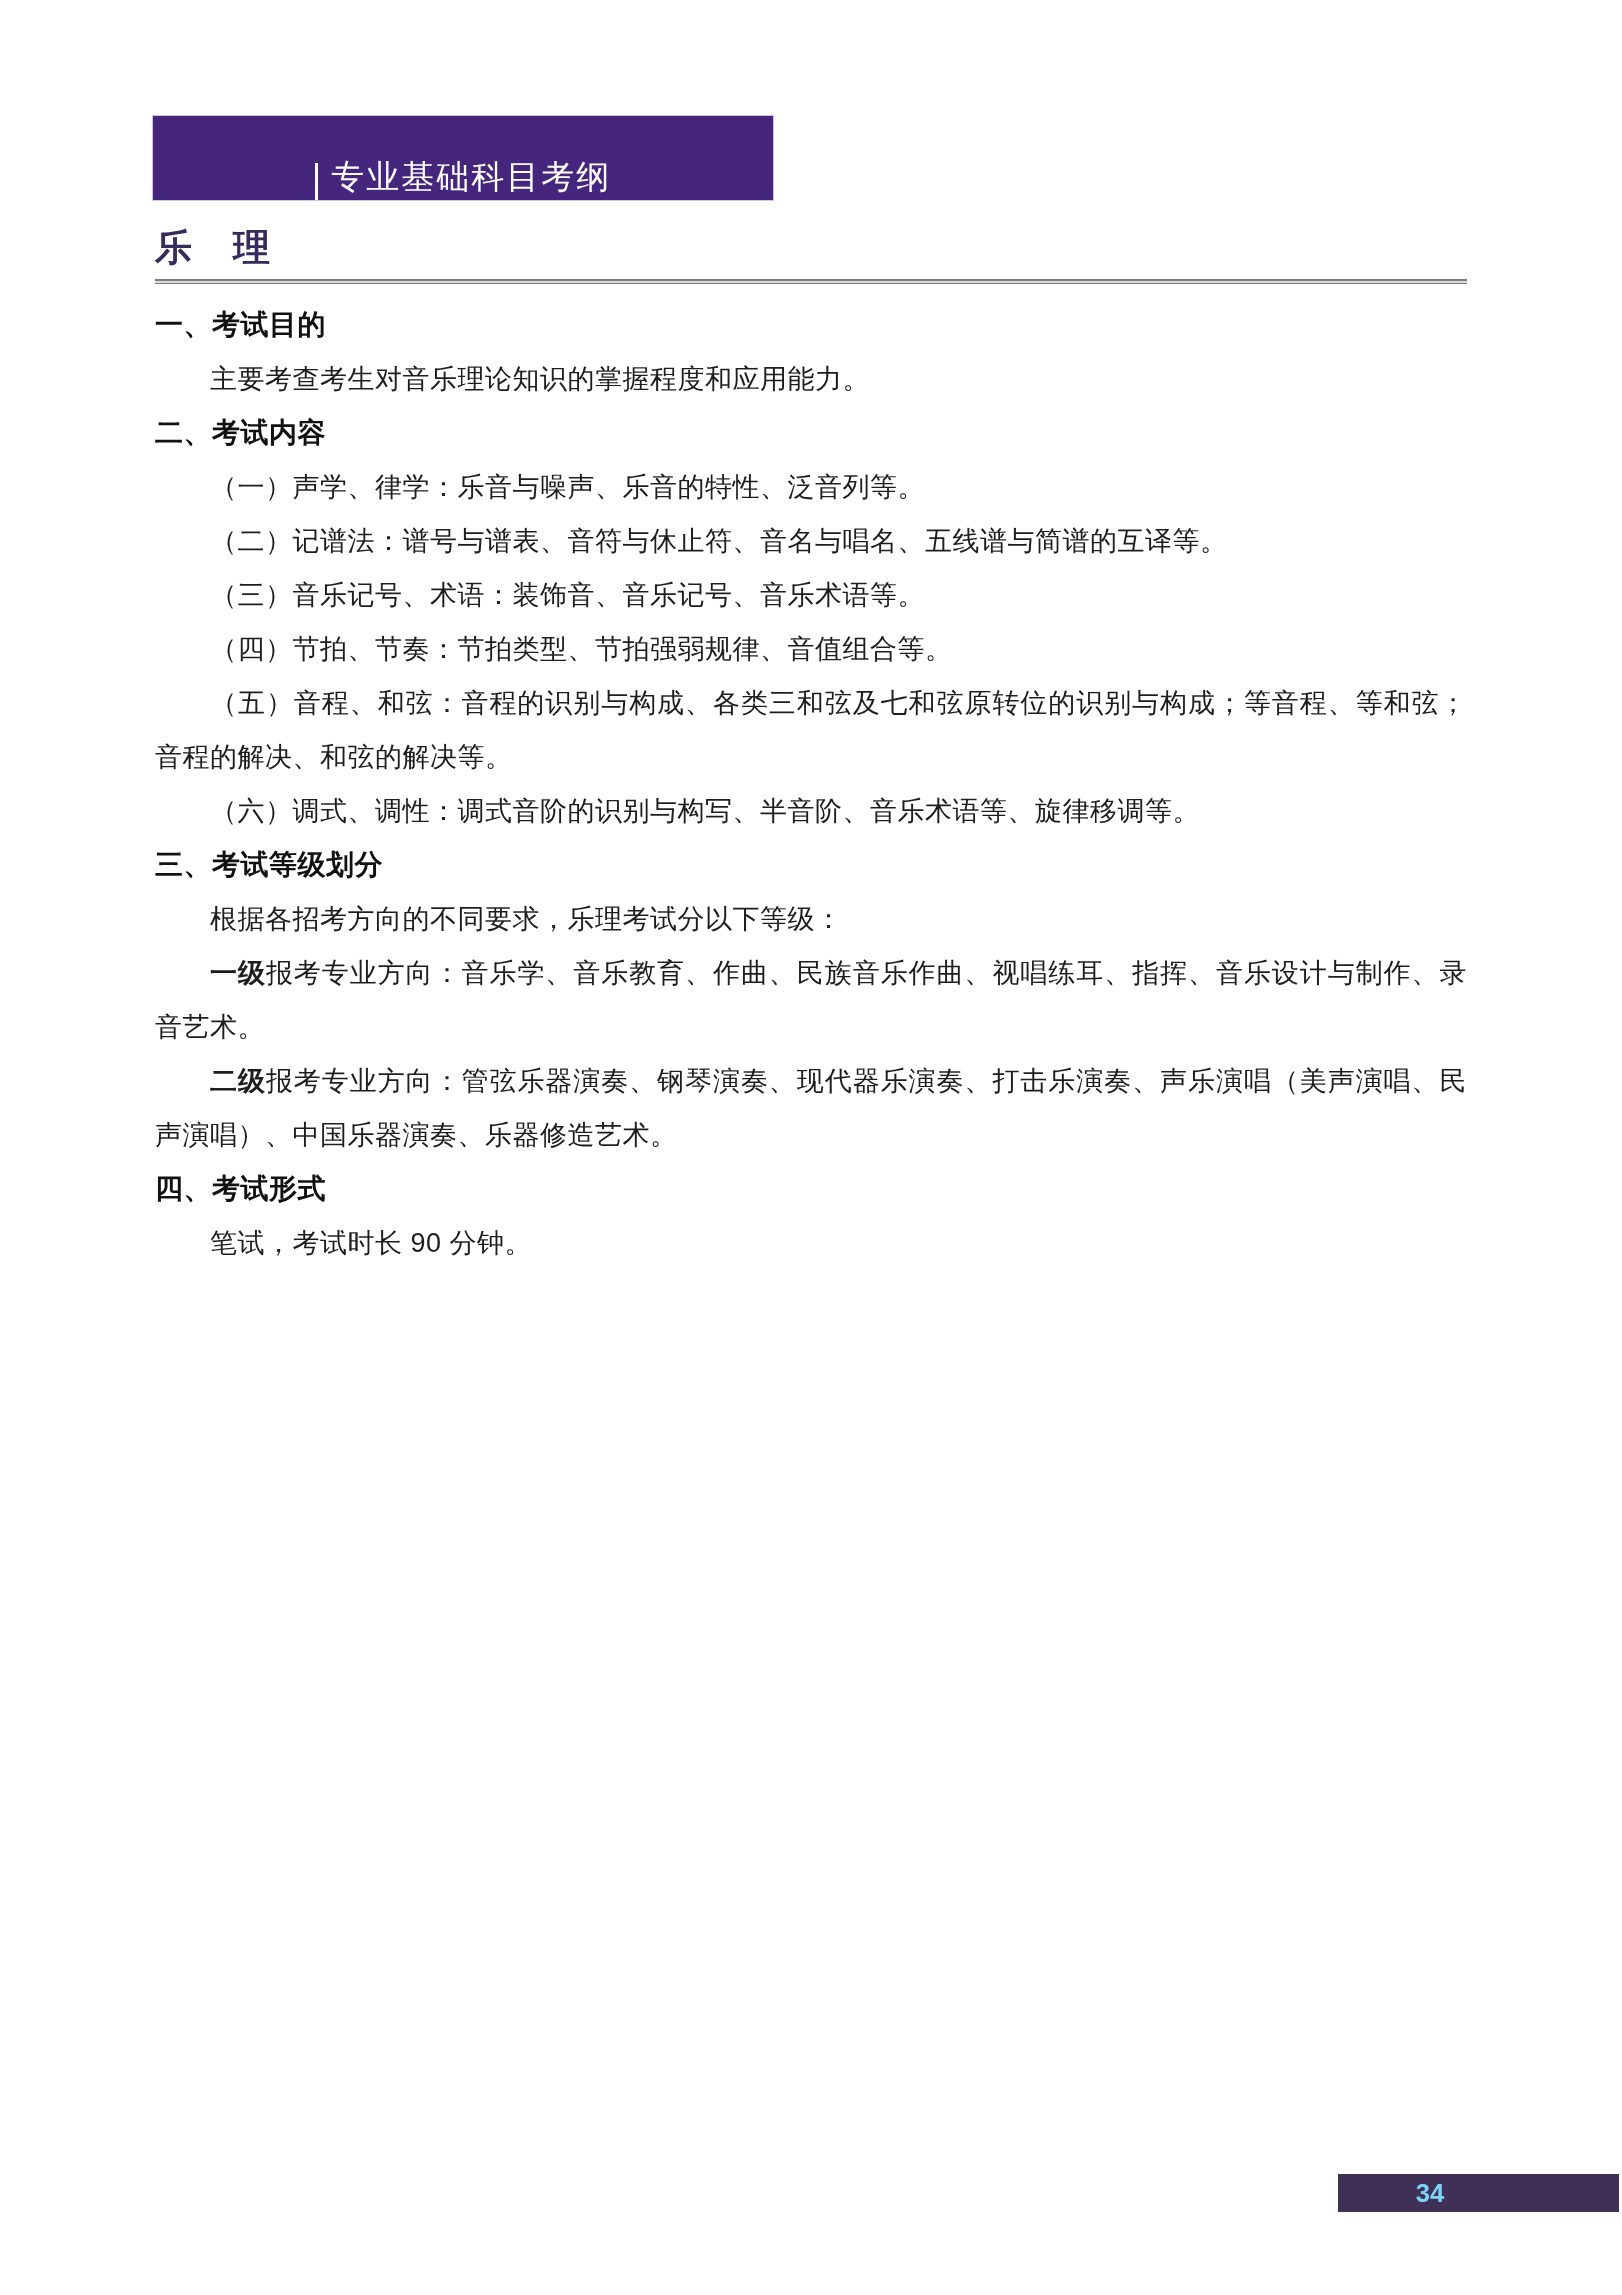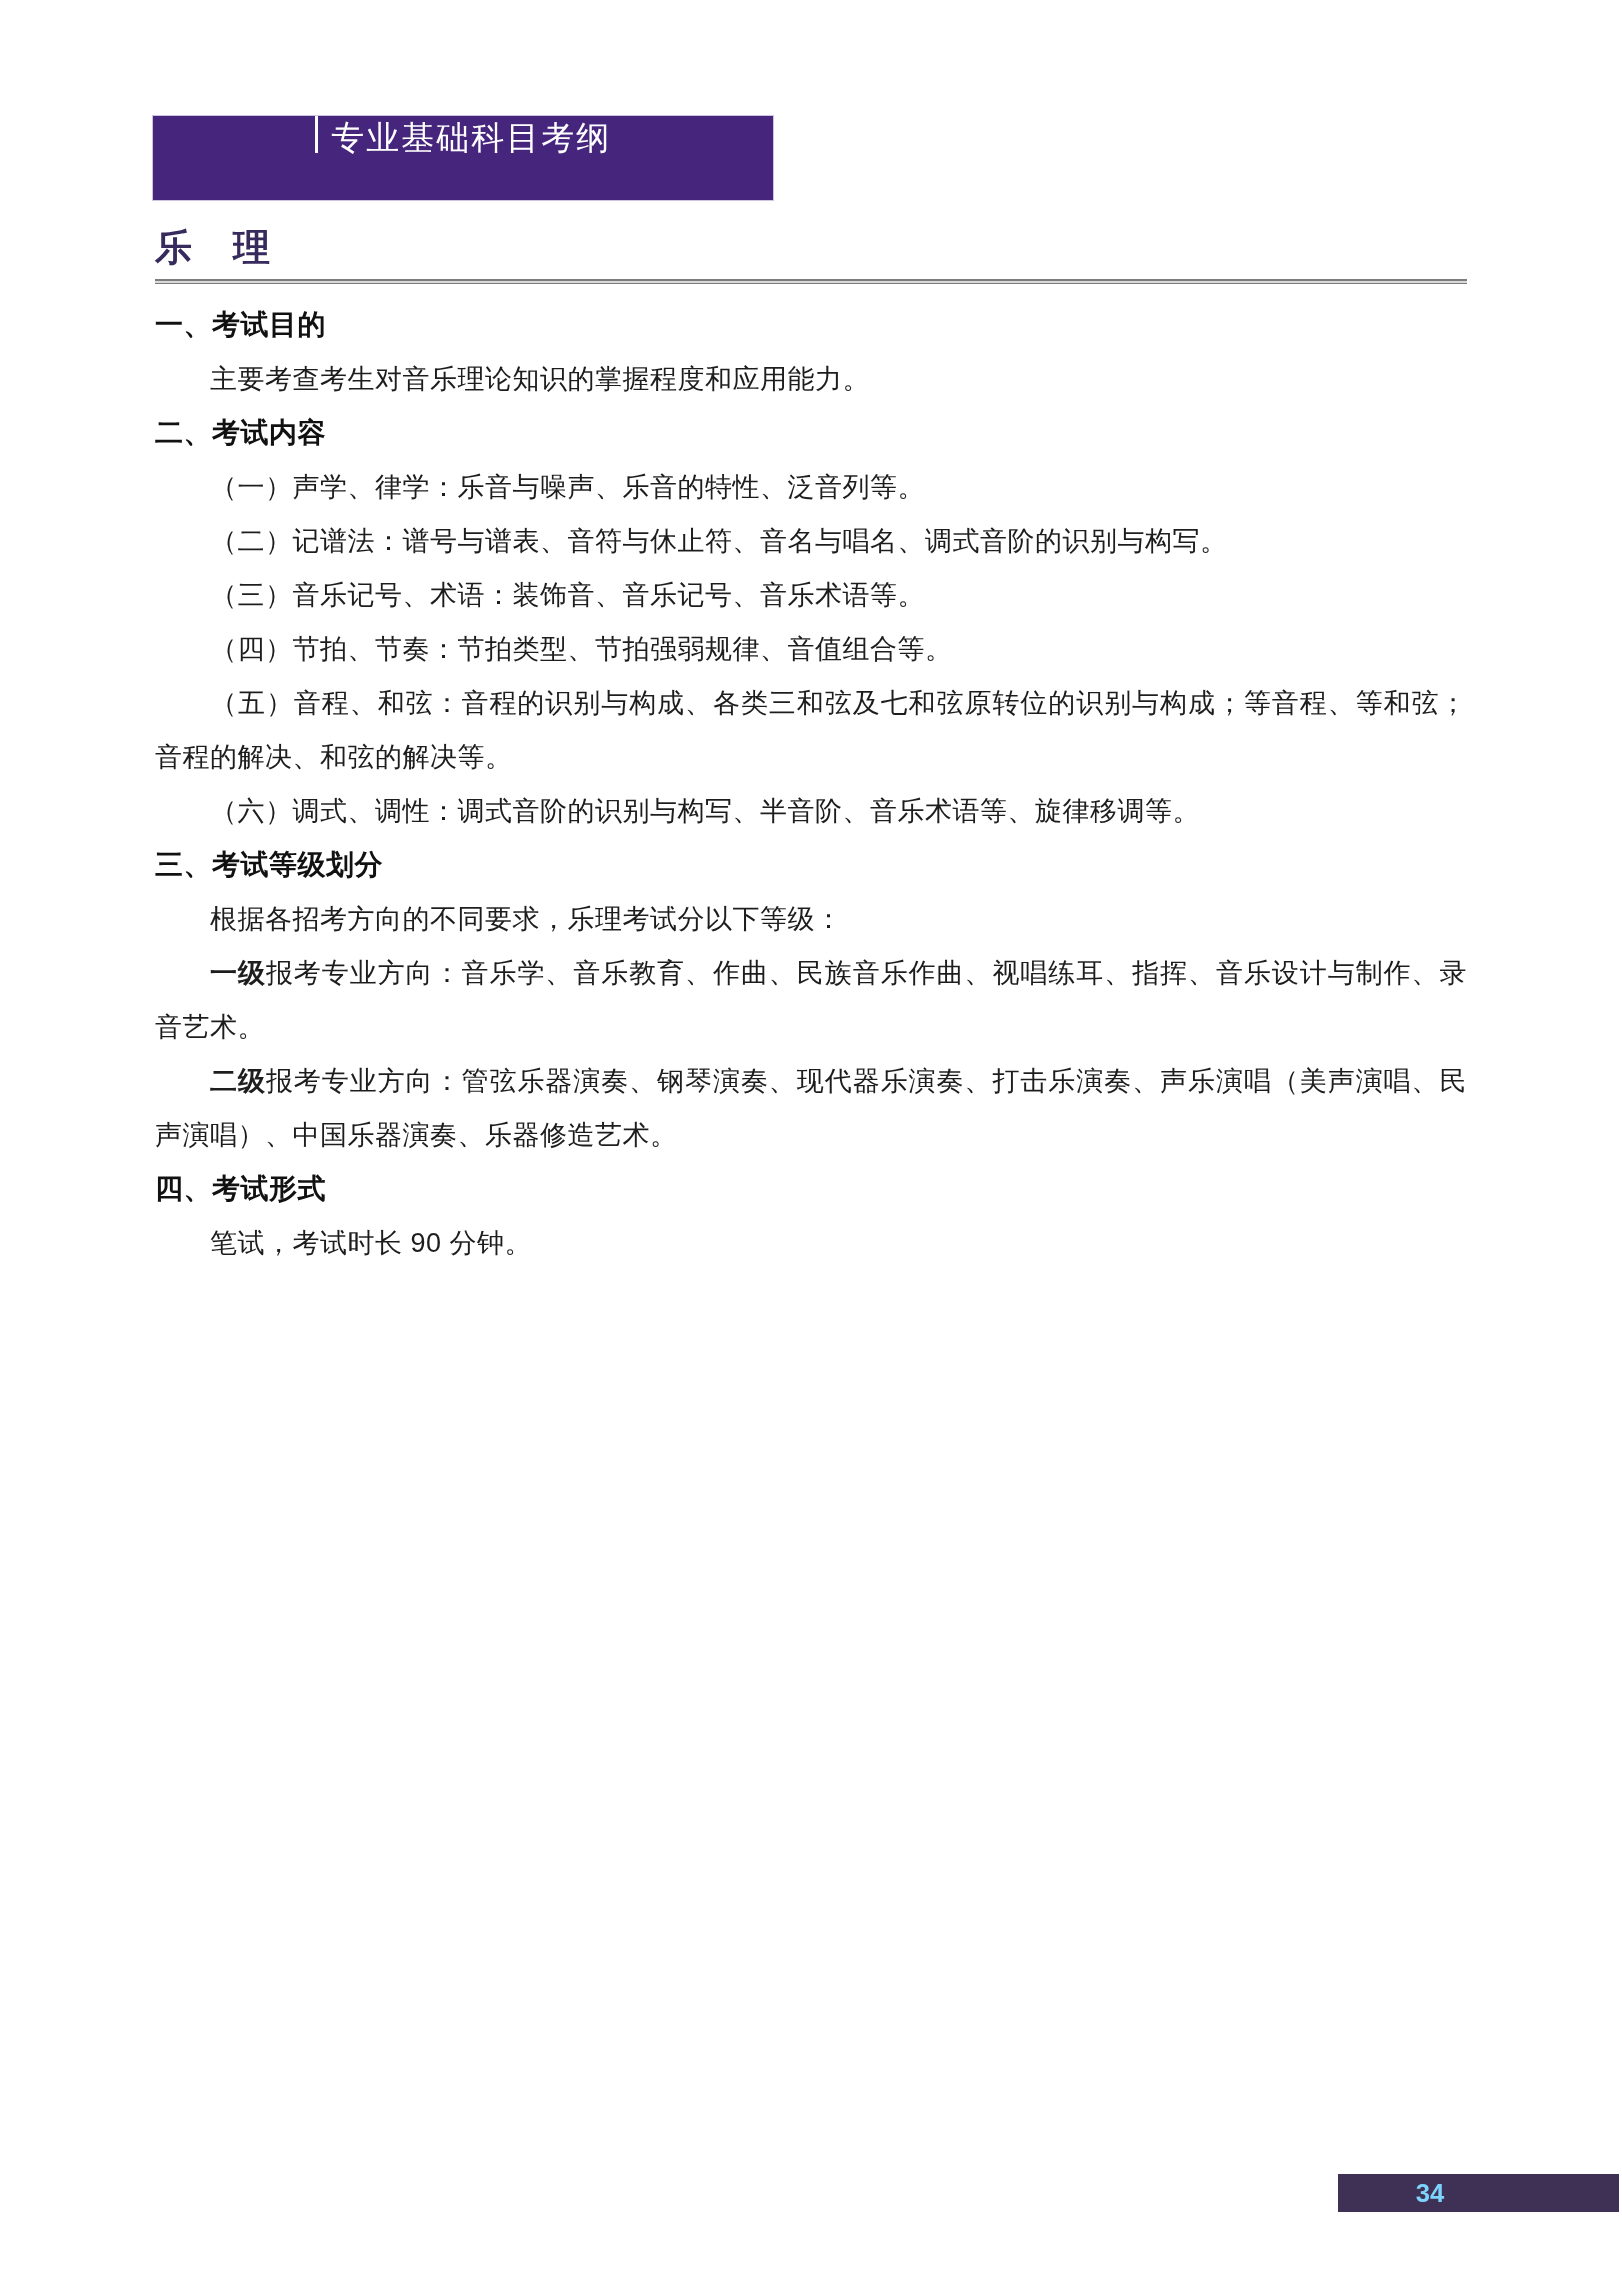--- a/index.html
+++ b/index.html
@@ -18,21 +18,21 @@
 
   
   .banner {
     position: absolute;
     left: 153px;
     top: 116px;
     width: 620px;
     height: 84px;
     background: #46257d;
     display: flex;
-    align-items: flex-start;
+    align-items: flex-end;
     justify-content: center;
     box-shadow: 0 0 0 1px #cfc3e2;
   }
   .banner-bar {
     display: inline-block;
     width: 3.1px;
     height: 37px;
     background: #ffffff;
     margin-right: 13.3px;
   }
@@ -130,21 +130,21 @@
 
   <div class="title-rule"></div>
 
   <div class="content">
 
     <h2 class="heading">一、考试目的</h2>
     <p class="indent">主要考查考生对音乐理论知识的掌握程度和应用能力。</p>
 
     <h2 class="heading">二、考试内容</h2>
     <p class="indent">（一）声学、律学：乐音与噪声、乐音的特性、泛音列等。</p>
-    <p class="indent">（二）记谱法：谱号与谱表、音符与休止符、音名与唱名、调式音阶的识别与构写。</p>
+    <p class="indent">（二）记谱法：谱号与谱表、音符与休止符、音名与唱名、五线谱与简谱的互译等。</p>
     <p class="indent">（三）音乐记号、术语：装饰音、音乐记号、音乐术语等。</p>
     <p class="indent">（四）节拍、节奏：节拍类型、节拍强弱规律、音值组合等。</p>
     <p class="indent">（五）音程、和弦：音程的识别与构成、各类三和弦及七和弦原转位的识别与构成；等音程、等和弦；音程的解决、和弦的解决等。</p>
     <p class="indent">（六）调式、调性：调式音阶的识别与构写、半音阶、音乐术语等、旋律移调等。</p>
 
     <h2 class="heading">三、考试等级划分</h2>
     <p class="indent">根据各招考方向的不同要求，乐理考试分以下等级：</p>
     <p class="indent"><span class="lvl-prefix">一级</span><span>报考专业方向：音乐学、音乐教育、作曲、民族音乐作曲、视唱练耳、指挥、音乐设计与制作、录音艺术。</span></p>
     <p class="indent"><span class="lvl-prefix">二级</span><span>报考专业方向：管弦乐器演奏、钢琴演奏、现代器乐演奏、打击乐演奏、声乐演唱（美声演唱、民声演唱）、中国乐器演奏、乐器修造艺术。</span></p>
 

